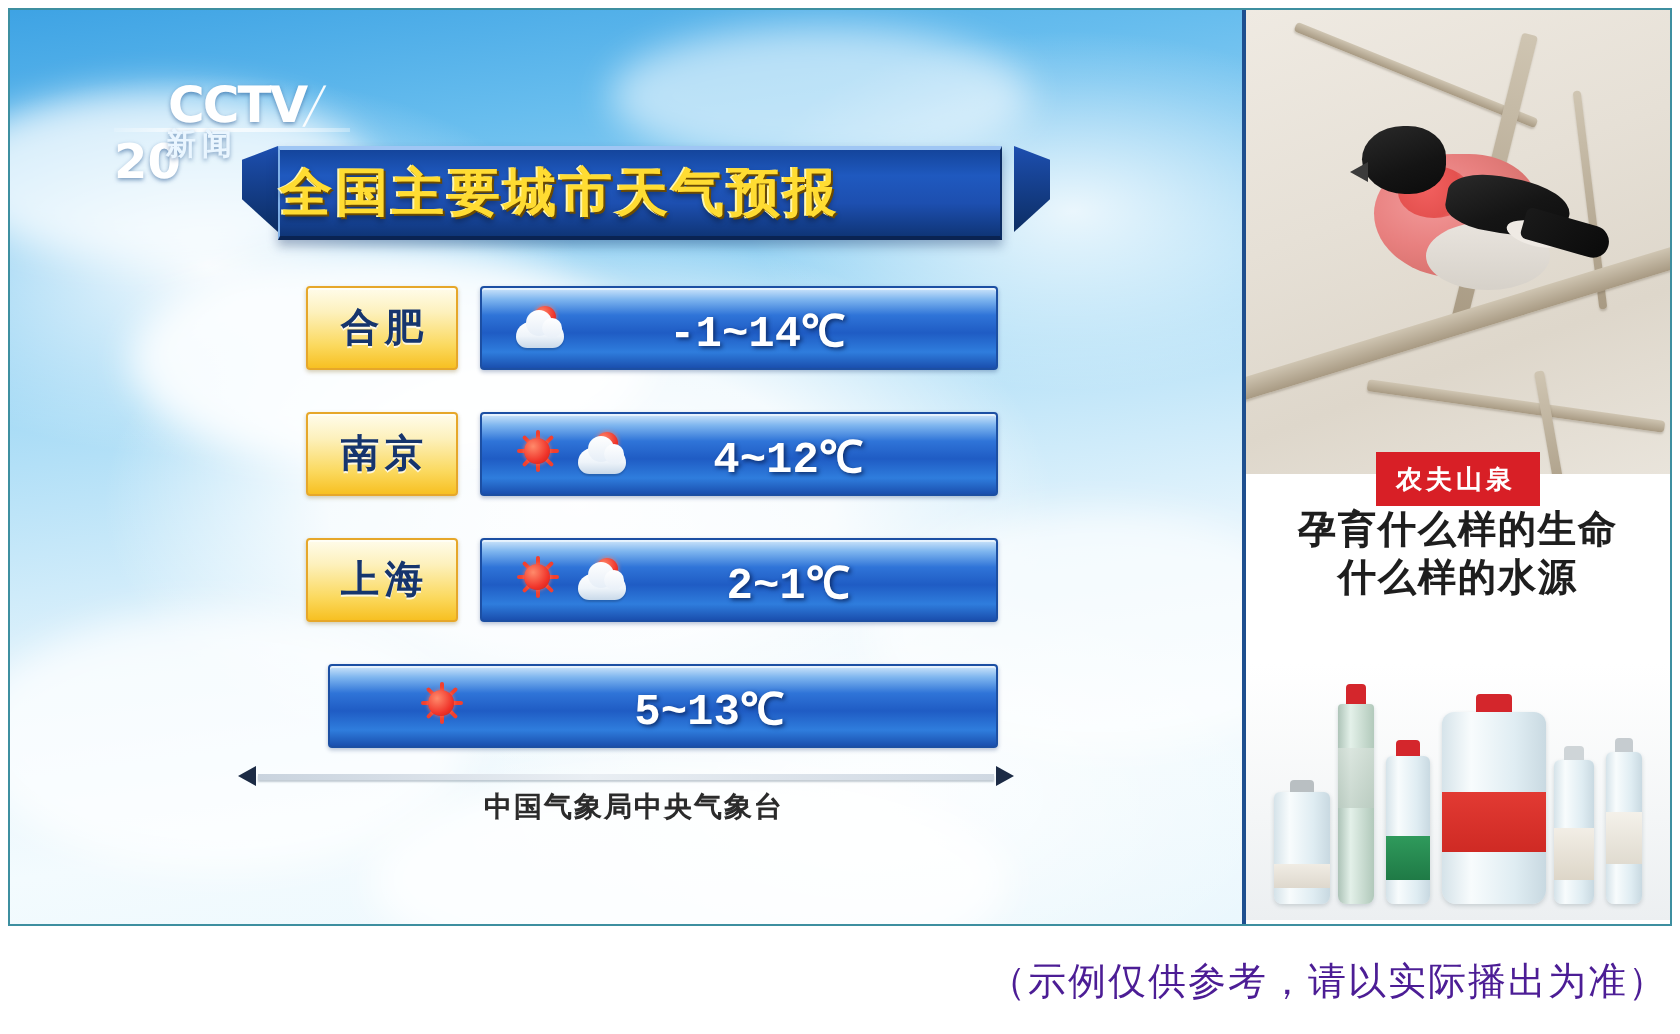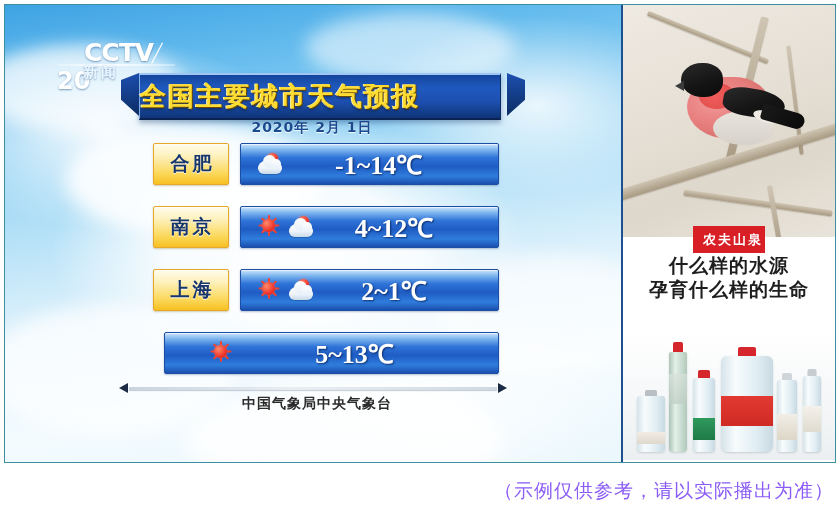--- a/index.html
+++ b/index.html
@@ -228,22 +228,22 @@
     display: flex;
     align-items: center;
     gap: 5px;
     margin-left: 16px;
     flex: none;
   }
   .temp-text {
     flex: 1;
     text-align: center;
     padding-right: 24px;
-    font-family: Liberation Serif, serif;
-    font-size: 26px;
+    font-family: Liberation Mono, monospace;
+    font-size: 22px;
     font-weight: bold;
     color: #ffffff;
     letter-spacing: 0px;
     text-shadow: 1px 1px 2px rgba(8,35,90,0.85);
     white-space: nowrap;
   }
 
   
   .wicon { position: relative; width: 26px; height: 24px; flex: none; }
   .wicon .sun {
@@ -427,21 +427,21 @@
     transform: rotate(14deg);
   }
 
   
   #brand-badge {
     position: absolute;
     left: 50%;
     top: 221px;
     transform: translateX(-50%);
     background: #d81f26;
-    padding: 3px 2px 4px 10px;
+    padding: 3px 12px 4px 10px;
     z-index: 4;
   }
   #brand-badge .brand-text {
     font-family: "DejaVu Sans", "Liberation Sans", sans-serif;
     font-size: 13px;
     font-weight: bold;
     color: #ffffff;
     letter-spacing: 2px;
     white-space: nowrap;
   }
@@ -519,21 +519,21 @@
   #bt6 .cap  { top: -7px; width: 9px; height: 7px; background:#c6ccd0; }
   #bt6 .label{ top: 30px; height: 26px; background: linear-gradient(180deg, #f4f1ea, #e0dbd0); }
 
   
   #caption {
     position: absolute;
     right: 6px;
     top: 478px;
     font-family: "DejaVu Sans", "Liberation Sans", sans-serif;
     font-size: 19px;
-    color: #8b5cf6;
+    color: #4c1d95;
     letter-spacing: 1px;
     white-space: nowrap;
   }
 </style>
 </head>
 <body>
 
 <div id="screen">
 
   <div id="broadcast">
@@ -553,21 +553,20 @@
 
     <div id="weather-card">
 
       <div class="banner-wing wing-left"></div>
       <div class="banner-wing wing-right"></div>
 
       <div id="title-banner">
         <span class="title-text">全国主要城市天气预报</span>
       </div>
 
-      <div id="date-line">2020年 2月 1日</div>
 
       <div id="rows">
 
         <div class="row">
           <div class="city-chip">
             <span class="city-name">合肥</span>
           </div>
           <div class="temp-bar">
             <div class="icons">
               <span class="wicon partly">
@@ -670,22 +669,22 @@
         <span class="head"></span>
         <span class="beak"></span>
       </div>
     </div>
 
     <div id="brand-badge">
       <span class="brand-text">农夫山泉</span>
     </div>
 
     <div id="ad-slogan">
+      <span class="line">孕育什么样的生命</span>
       <span class="line">什么样的水源</span>
-      <span class="line">孕育什么样的生命</span>
     </div>
 
     <div id="bottles">
       <div class="bottle" id="bt1">
           <span class="cap"></span>
           <span class="label plain"></span>
         </div>
       <div class="bottle" id="bt2">
           <span class="cap"></span>
           <span class="label plain"></span>

